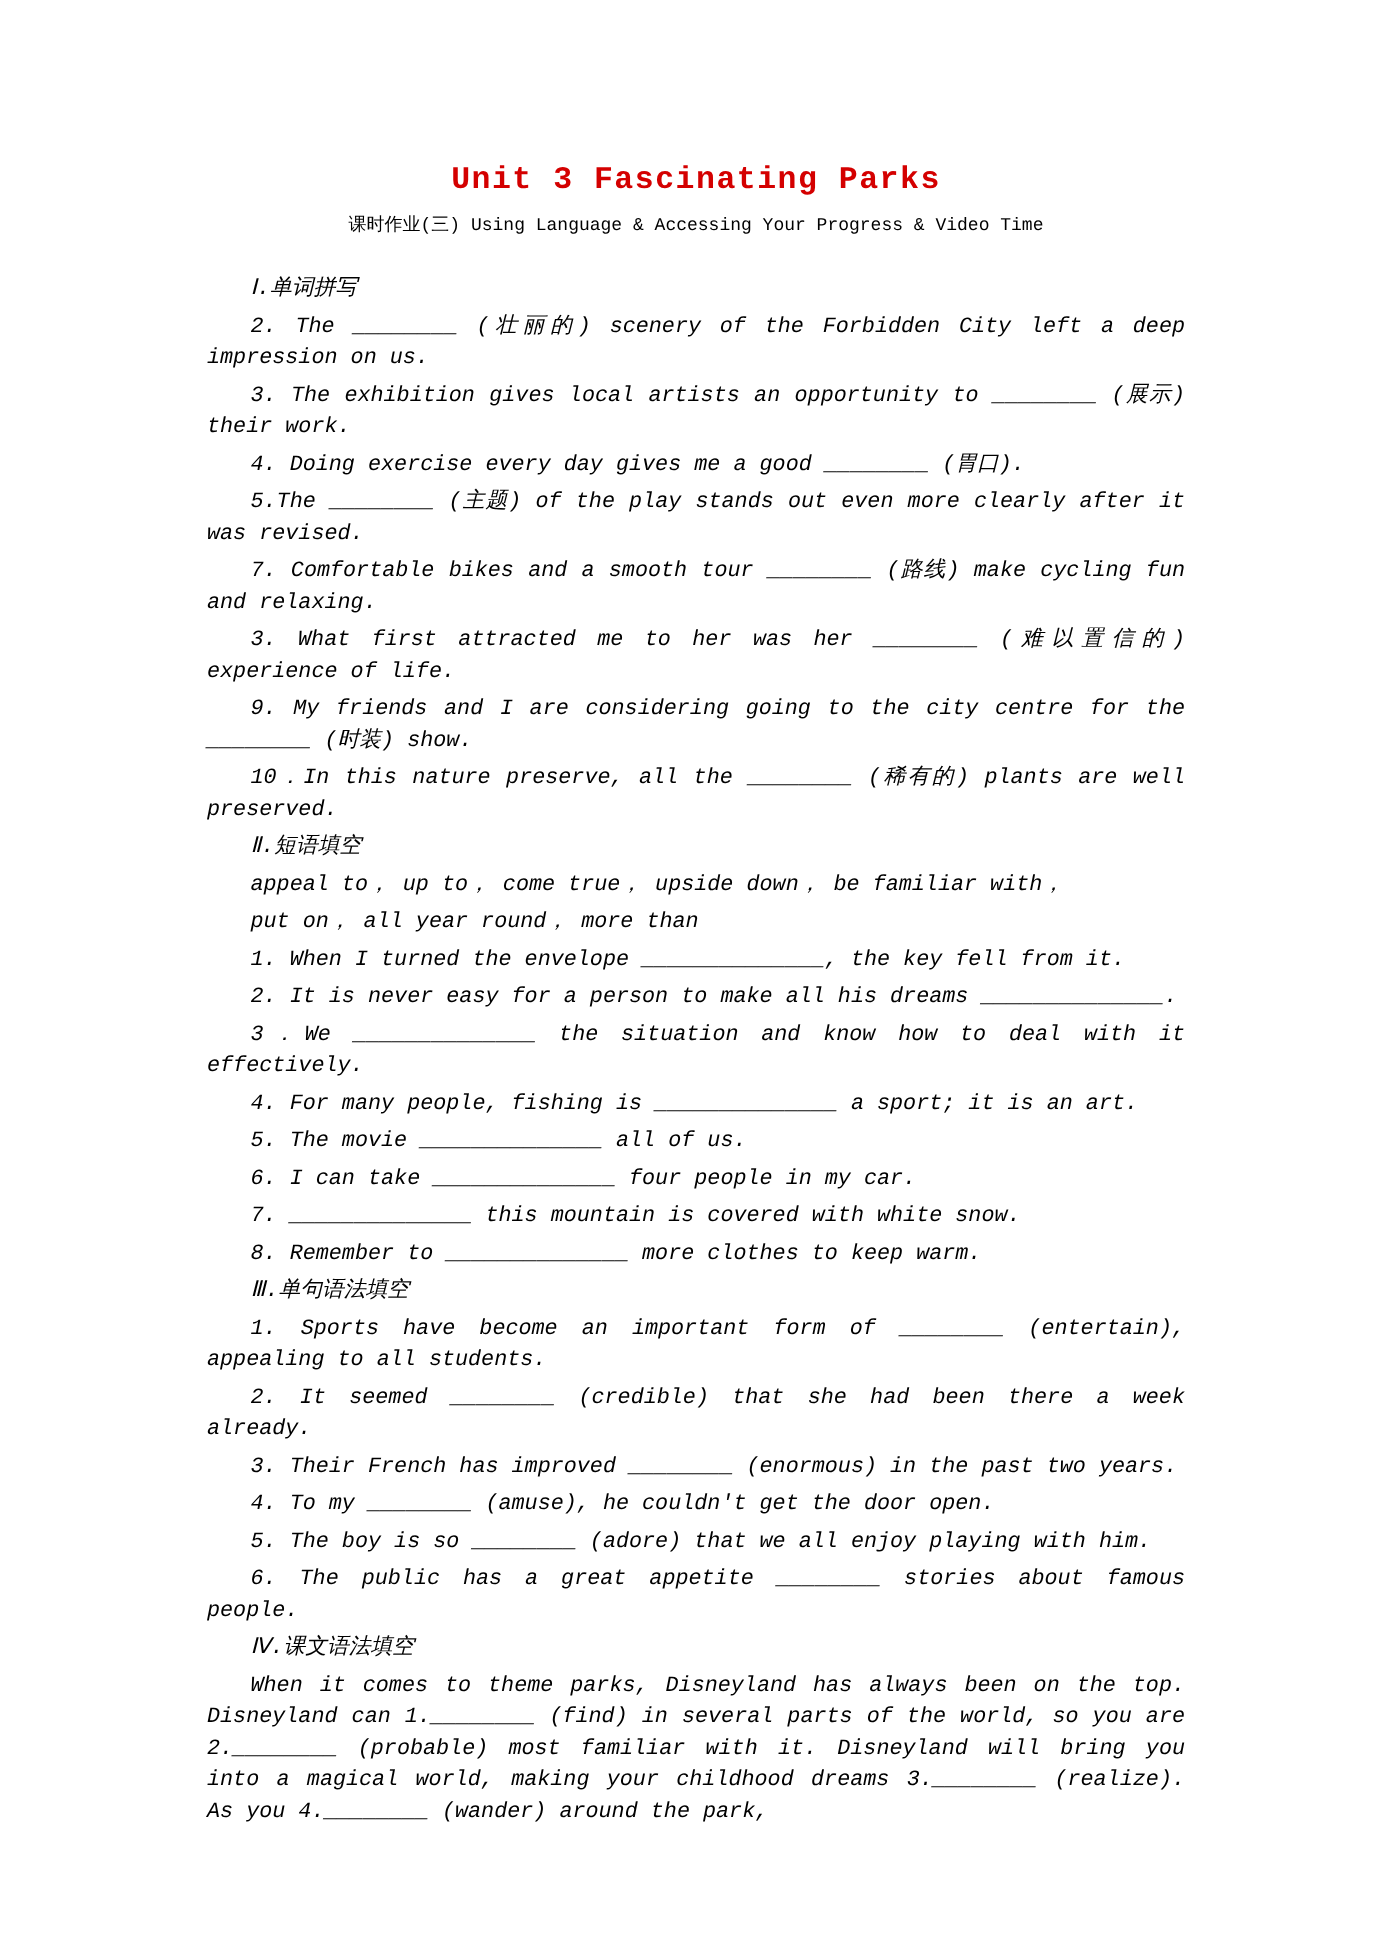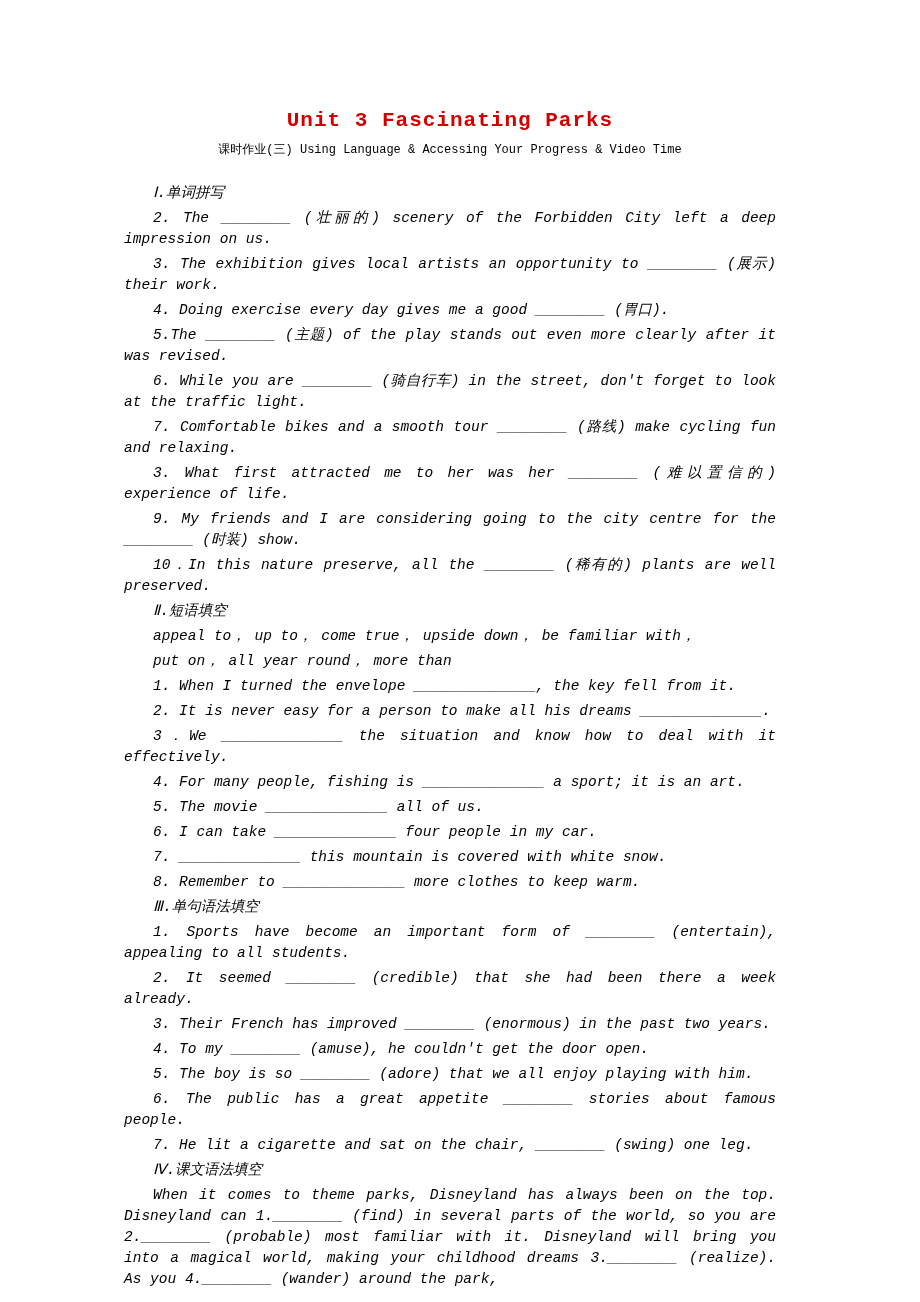--- a/index.html
+++ b/index.html
@@ -9,21 +9,21 @@
     height:1302px;
     background:#ffffff;
     font-family:"Liberation Mono","DejaVu Sans Mono",monospace;
     font-size:14.5px;
     line-height:21px;
     color:#000000;
     overflow:hidden;
   }
   .content{
     position:absolute;
-    left:120px;
+    left:134px;
     top:108px;
     width:660px;
   }
   .doc-title{
     text-align:center;
     font-size:21px;
     font-weight:bold;
     color:#d40000;
     margin:0 0 6px 0;
     line-height:26px;
@@ -68,21 +68,20 @@
 
     <p class="doc-title">Unit 3  Fascinating Parks</p>
     <p class="doc-subtitle">课时作业(三)  Using Language &amp; Accessing Your Progress &amp; Video Time</p>
 
 
     <p class="heading">Ⅰ.单词拼写</p>
     <p class="item">2. The ________ (壮丽的) scenery of the Forbidden City left a deep impression on us.</p>
     <p class="item">3. The exhibition gives local artists an opportunity to ________ (展示) their work.</p>
     <p class="item">4. Doing exercise every day gives me a good ________ (胃口).</p>
     <p class="item">5.The ________ (主题) of the play stands out even more clearly after it was revised.</p>
-    <p class="item">6. While you are ________ (骑自行车) in the street, don't forget to look at the traffic light.</p>
     <p class="item">7. Comfortable bikes and a smooth tour ________ (路线) make cycling fun and relaxing.</p>
     <p class="item">3. What first attracted me to her was her ________ (难以置信的) experience of life.</p>
     <p class="item">9. My friends and I are considering going to the city centre for the ________ (时装) show.</p>
     <p class="item">10．In this nature preserve, all the ________ (稀有的) plants are well preserved.</p>
 
     <p class="heading">Ⅱ.短语填空</p>
     <p class="item">appeal to，  up to，  come true， upside down， be familiar with，</p>
     <p class="item">put on，  all year round，  more than</p>
     <p class="item">1. When I turned the envelope ______________,  the key fell from it.</p>
     <p class="item">2. It is never easy for a person to make all his dreams ______________.</p>
@@ -93,19 +92,18 @@
     <p class="item">7. ______________ this mountain is covered with white snow.</p>
     <p class="item">8. Remember to ______________ more clothes to keep warm.</p>
 
     <p class="heading">Ⅲ.单句语法填空</p>
     <p class="item">1. Sports have become an important form of ________ (entertain), appealing to all students.</p>
     <p class="item">2. It seemed ________ (credible) that she had been there a week already.</p>
     <p class="item">3. Their French has improved ________ (enormous) in the past two years.</p>
     <p class="item">4. To my ________ (amuse), he couldn't get the door open.</p>
     <p class="item">5. The boy is so ________ (adore) that we all enjoy playing with him.</p>
     <p class="item">6. The public has a great appetite ________ stories about famous people.</p>
-    <p class="item">7. He lit a cigarette and sat on the chair, ________ (swing) one leg.</p>
 
     <p class="heading">Ⅳ.课文语法填空</p>
     <p class="passage">When it comes to theme parks, Disneyland has always been on the top.  Disneyland can 1.________ (find) in several parts of the world, so you are 2.________ (probable) most familiar with it. Disneyland will bring you into a magical world, making your childhood dreams 3.________ (realize). As you 4.________ (wander) around the park,</p>
 
   </div>
 </div>
 
 </body></html>

